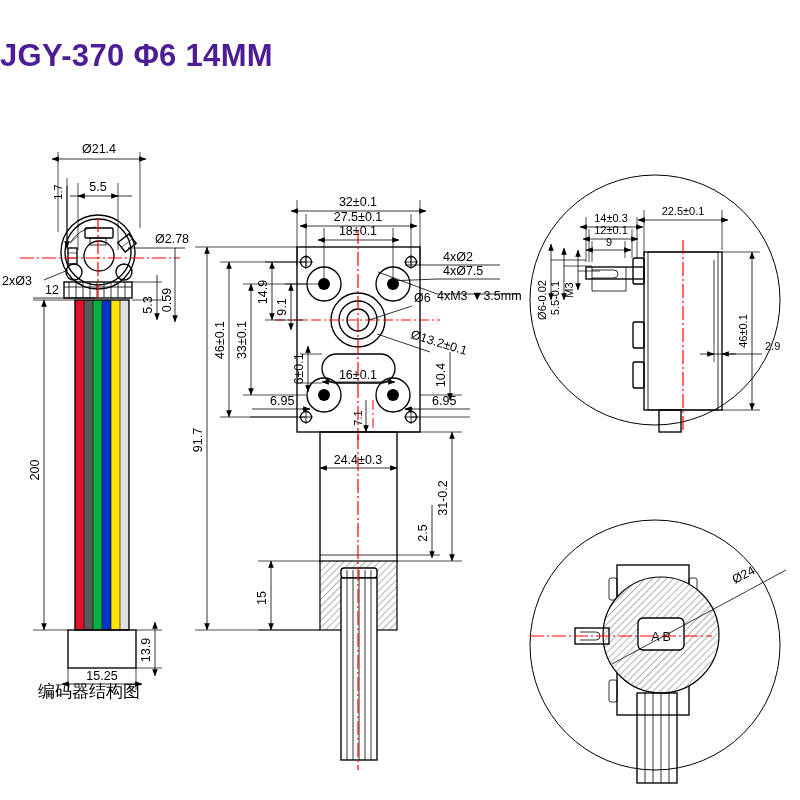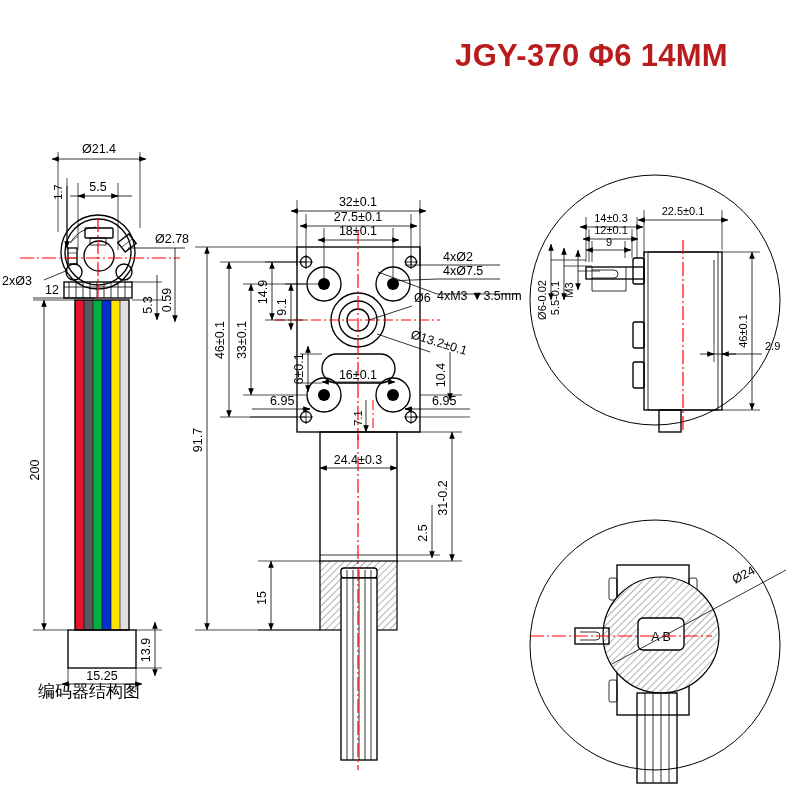--- a/index.html
+++ b/index.html
@@ -3,22 +3,22 @@
 <meta charset="utf-8">
 <style>
   html,body{margin:0;padding:0;}
   body{
     width:800px;height:800px;background:#ffffff;
     font-family:"Liberation Sans","DejaVu Sans",sans-serif;
     overflow:hidden;position:relative;
   }
   #sheet{position:absolute;inset:0;}
   .title{
-    position:absolute;left:0;top:38px;width:728px;text-align:right;
-    font-size:31px;font-weight:bold;color:#b91c1c;letter-spacing:.3px;
+    position:absolute;left:0;top:38px;width:728px;text-align:left;
+    font-size:31px;font-weight:bold;color:#4c1d95;letter-spacing:.3px;
   }
   .caption{
     position:absolute;left:38px;top:680px;font-size:17px;color:#000;
     font-family:"DejaVu Sans",sans-serif;
   }
   svg{position:absolute;left:0;top:0;width:800px;height:800px;}
   text{font-family:"Liberation Sans","DejaVu Sans",sans-serif;fill:#000;}
   .dim{font-size:12.5px;}
   .dim-s{font-size:11px;}
   .dimline{stroke:#000;stroke-width:.8;fill:none;}

